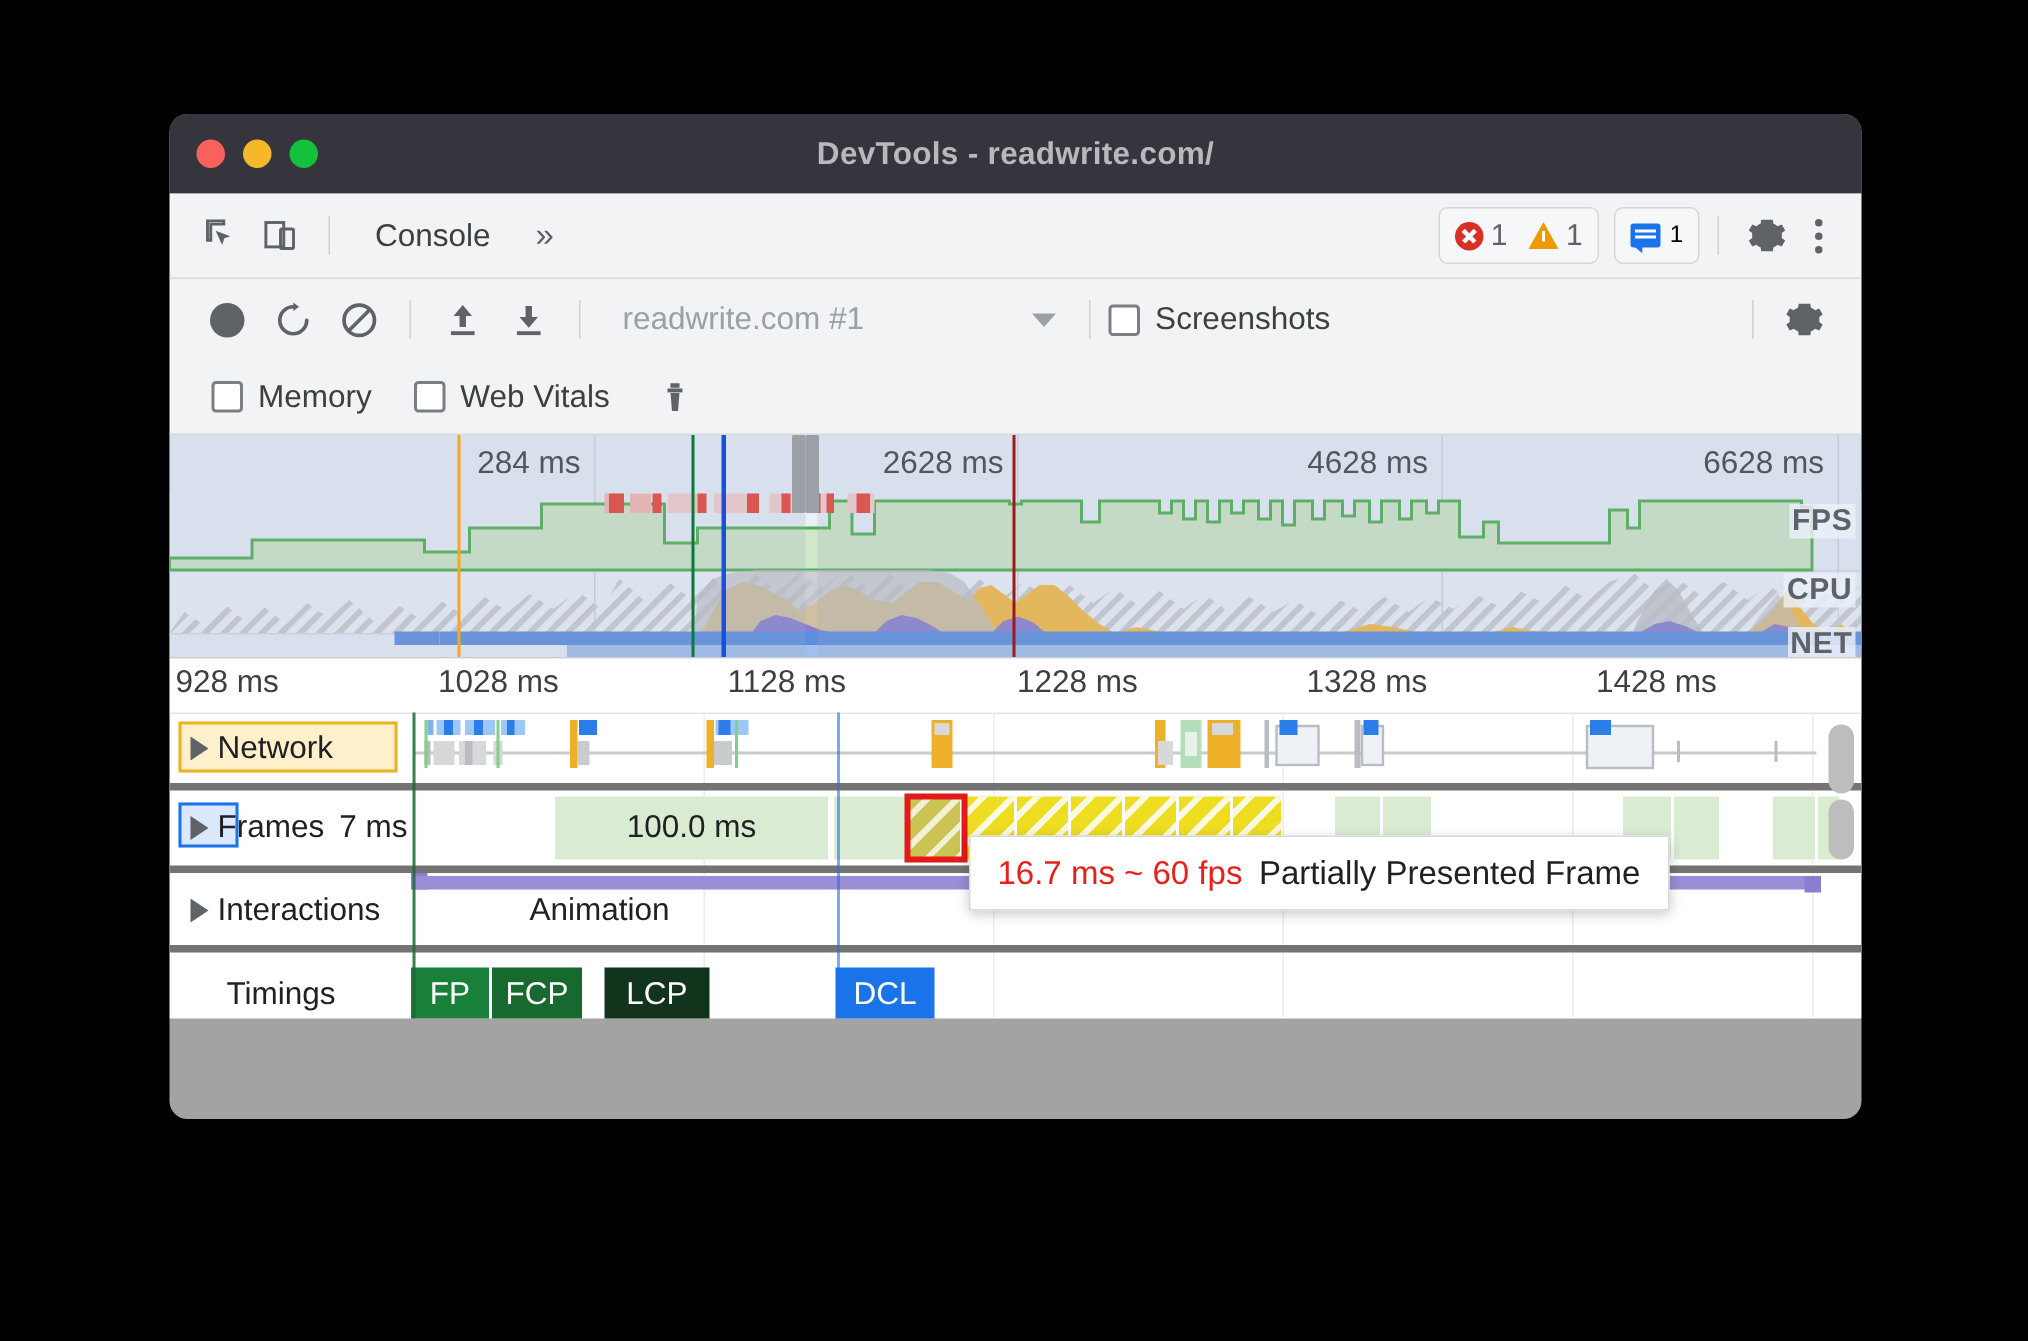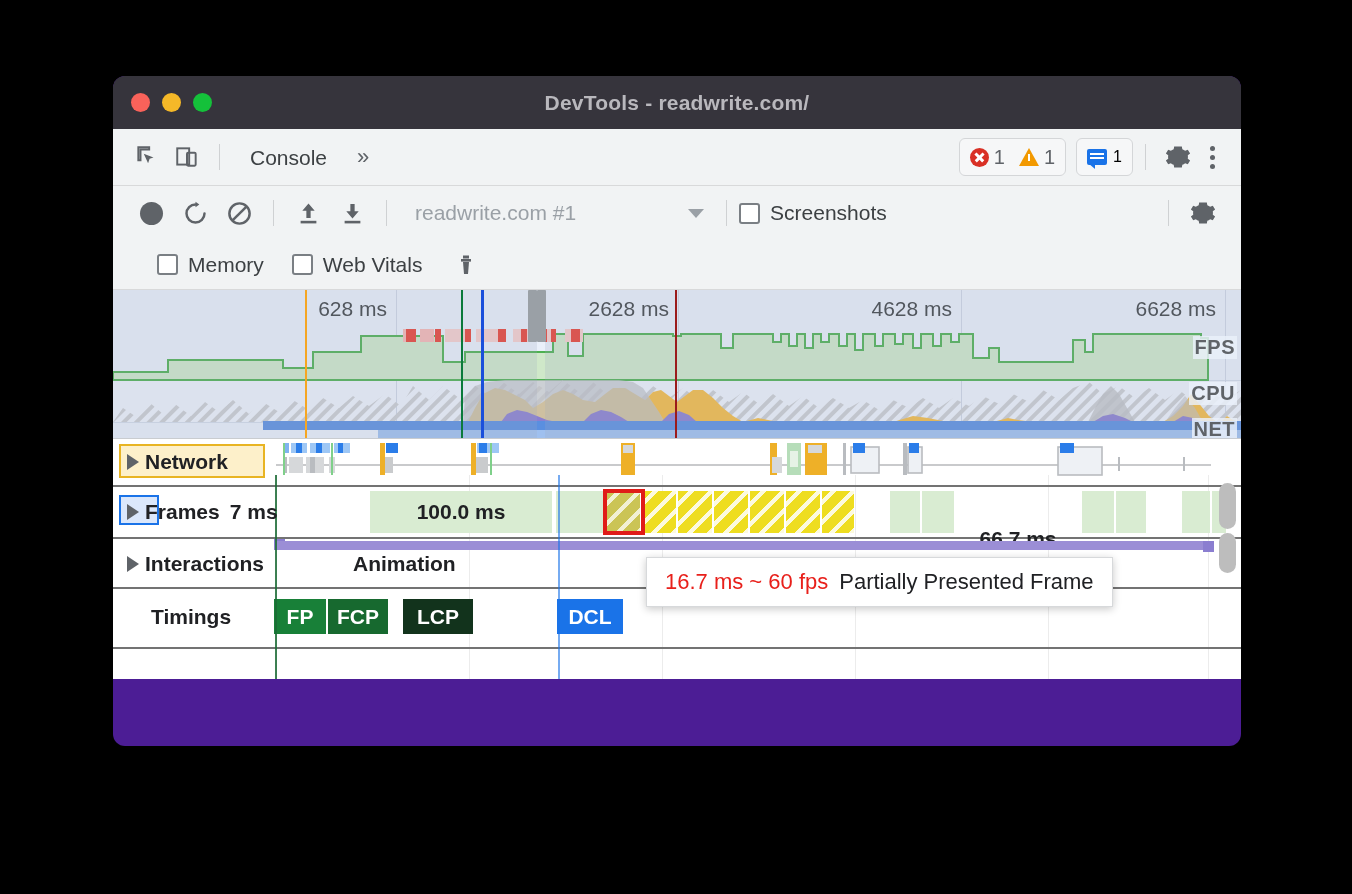--- a/index.html
+++ b/index.html
@@ -6,21 +6,21 @@
   body{
     width:1352px;height:894px;background:#000;
     font-family:"Liberation Sans","DejaVu Sans",sans-serif;
     overflow:hidden;
   }
   .stage{position:relative;width:1352px;height:894px;background:#000;}
 
   
   .window{
     position:absolute;left:113px;top:76px;width:1128px;height:670px;
-    background:#4c1d95;border-radius:12px;overflow:hidden;
+    background:#a3a3a3;border-radius:12px;overflow:hidden;
     box-shadow:0 0 0 1px #000;
   }
   .titlebar{
     position:relative;height:53px;background:#36343c;
     display:flex;align-items:center;justify-content:center;
   }
   .lights{position:absolute;left:18px;top:0;height:53px;display:flex;align-items:center;gap:12px;}
   .light{width:19px;height:19px;border-radius:50%;}
   .l-red{background:#f9625a;}
   .l-yellow{background:#f5b828;}
@@ -96,21 +96,21 @@
     width:0;height:0;border-left:8px solid transparent;border-right:8px solid transparent;
     border-top:9px solid #9aa0a6;margin-left:112px;
   }
   .cb{
     width:21px;height:21px;border:2px solid #7a7f84;border-radius:3px;background:#fff;box-sizing:border-box;
   }
   .cblabel{font-size:21px;color:#3c4043;margin-left:10px;white-space:nowrap;}
   .cbgroup{display:flex;align-items:center;}
 
   .perfbar2{
-    height:50px;display:flex;align-items:center;padding:0 32px;box-sizing:border-box;
+    height:50px;display:flex;align-items:center;padding:0 16px;box-sizing:border-box;
     background:#f1f3f4;border-bottom:1px solid #d8d9da;
   }
 
   
   .overview{
     position:relative;height:148px;background:#eaf0fa;overflow:hidden;
     border-bottom:1px solid #c9ccd0;
   }
   .ov-tick{
     position:absolute;top:0;height:148px;border-left:1px solid #cdd5e4;
@@ -135,21 +135,21 @@
   .flame{position:relative;height:240px;background:#fff;overflow:hidden;}
   .fl-ruler{
     position:relative;height:36px;background:#fff;border-bottom:1px solid #e3e5e7;
   }
   .fl-tlabel{
     position:absolute;top:4px;font-size:21px;color:#3c4043;white-space:nowrap;
   }
   .fl-grid{
     position:absolute;top:0;bottom:0;width:1px;background:#ececec;
   }
-  .track{position:relative;border-bottom:2px solid #737373;font-weight:bold;}
+  .track{position:relative;border-bottom:5px solid #737373;}
   .tname{
     position:absolute;left:14px;font-size:21px;color:#202124;z-index:6;white-space:nowrap;
     display:flex;align-items:center;gap:6px;
   }
   .tri{
     width:0;height:0;border-top:8px solid transparent;border-bottom:8px solid transparent;
     border-left:12px solid #5f6368;
   }
   .hl-net{position:absolute;left:6px;width:146px;height:34px;background:#fdf0ca;border:2px solid #e8b423;box-sizing:border-box;}
   .hl-frm{position:absolute;left:6px;width:40px;height:30px;background:#dbe7fb;border:2px solid #1a73e8;box-sizing:border-box;}
@@ -331,21 +331,21 @@
   <div class="overview">
 
     <div class="band band-fps" style="background:#eaf0fa;"></div>
     <div class="band band-cpu" style="background:#eef3fb;"></div>
     <div class="band band-net"></div>
 
     <div class="ov-tick" style="left:283px;"></div>
     <div class="ov-tick" style="left:565px;"></div>
     <div class="ov-tick" style="left:848px;"></div>
     <div class="ov-tick" style="left:1112px;"></div>
-    <div class="ov-tlabel" style="left:280px;">628 ms</div>
+    <div class="ov-tlabel" style="left:280px;">284 ms</div>
     <div class="ov-tlabel" style="left:562px;">2628 ms</div>
     <div class="ov-tlabel" style="left:845px;">4628 ms</div>
     <div class="ov-tlabel" style="left:1109px;">6628 ms</div>
 
     <svg width="1128" height="148" style="position:absolute;left:0;top:0;">
 
       <path d="M0,90 L0,82 L55,82 L55,70 L170,70 L170,78 L200,78 L200,62 L248,62 L248,46 L330,46 L330,72 L352,72 L352,62 L440,62 L440,44 L455,44 L455,66 L470,66 L470,44 L560,44 L560,46 L568,46 L568,44 L608,44 L608,58 L620,58 L620,44 L660,44 L660,52 L668,52 L668,44 L676,44 L676,56 L684,56 L684,44 L692,44 L692,58 L700,58 L700,44 L708,44 L708,52 L716,52 L716,44 L726,44 L726,56 L734,56 L734,44 L742,44 L742,60 L750,60 L750,44 L762,44 L762,56 L770,56 L770,44 L782,44 L782,54 L790,54 L790,44 L800,44 L800,58 L808,58 L808,44 L820,44 L820,56 L828,56 L828,44 L838,44 L838,52 L846,52 L846,44 L860,44 L860,68 L876,68 L876,58 L886,58 L886,72 L960,72 L960,50 L972,50 L972,62 L980,62 L980,44 L1088,44 L1088,48 L1095,48 L1095,90 Z" fill="#cfe8c9" stroke="#4cb050" stroke-width="2"></path>
 
       <defs>
         <pattern id="hatch" width="9" height="9" patternUnits="userSpaceOnUse" patternTransform="rotate(45)">
@@ -404,20 +404,28 @@
     <div class="vline" style="left:368px;background:#1a4fdb;width:3px;"></div>
     <div class="vline" style="left:562px;background:#9b1b1b;"></div>
 
     <div class="bandlabel" style="top:46px;">FPS</div>
     <div class="bandlabel" style="top:92px;">CPU</div>
     <div class="bandlabel" style="top:128px;text-align:right;">NET</div>
   </div>
 
   <div class="flame">
 
+    <div class="fl-ruler">
+      <div class="fl-tlabel" style="left:4px;">928 ms</div>
+      <div class="fl-tlabel" style="left:179px;">1028 ms</div>
+      <div class="fl-tlabel" style="left:372px;">1128 ms</div>
+      <div class="fl-tlabel" style="left:565px;">1228 ms</div>
+      <div class="fl-tlabel" style="left:758px;">1328 ms</div>
+      <div class="fl-tlabel" style="left:951px;">1428 ms</div>
+    </div>
 
     <div class="fl-grid" style="left:163px;top:36px;height:204px;"></div>
     <div class="fl-grid" style="left:356px;top:36px;height:204px;"></div>
     <div class="fl-grid" style="left:549px;top:36px;height:204px;"></div>
     <div class="fl-grid" style="left:742px;top:36px;height:204px;"></div>
     <div class="fl-grid" style="left:935px;top:36px;height:204px;"></div>
     <div class="fl-grid" style="left:1095px;top:36px;height:204px;"></div>
 
     <div class="track" style="height:46px;">
       <div class="hl-net" style="top:5px;"></div>

